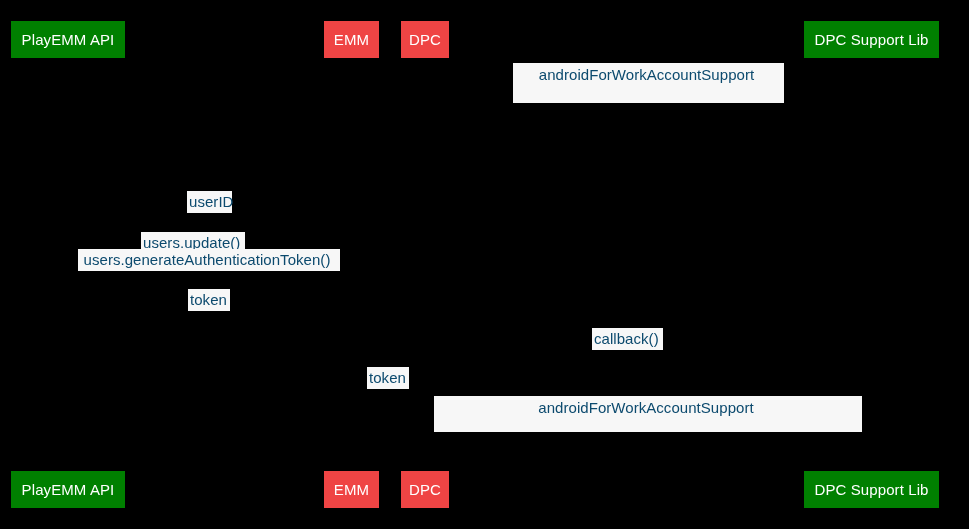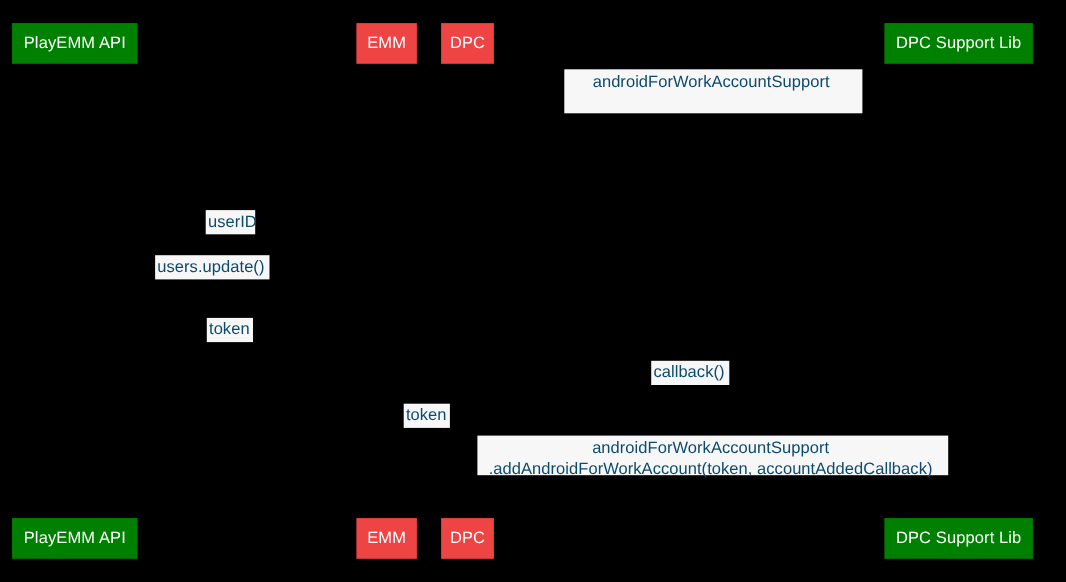--- a/index.html
+++ b/index.html
@@ -80,17 +80,18 @@
     </div>
     <div class="participant green" style="left: 804px; top: 21px; width: 135px; height: 37px;">
       <span>DPC Support Lib</span>
     </div>
     <div class="participant green" style="left: 804px; top: 471px; width: 135px; height: 37px;">
       <span>DPC Support Lib</span>
     </div>
     <div class="msg two-line" style="left: 513px; top: 63px; width: 271px; height: 40px;"><span class="line">androidForWorkAccountSupport</span></div>
     <div class="msg" style="left: 187px; top: 171px; width: 45px; height: 22px; margin-top: 20px;"><span class="line">userID</span></div>
     <div class="msg" style="left: 141px; top: 210px; width: 104px; height: 22px; margin-top: 22px;"><span class="line">users.update()</span></div>
+    <div class="msg" style="left: 78px; top: 249px; width: 262px; height: 22px;"><span class="line">users.generateAuthenticationToken()</span></div>
     <div class="msg" style="left: 188px; top: 289px; width: 42px; height: 22px;"><span class="line">token</span></div>
     <div class="msg" style="left: 592px; top: 328px; width: 71px; height: 22px;"><span class="line">callback()</span></div>
     <div class="msg" style="left: 367px; top: 367px; width: 42px; height: 22px;"><span class="line">token</span></div>
-    <div class="msg two-line" style="left: 434px; top: 396px; width: 428px; height: 36px;"><span class="line">androidForWorkAccountSupport</span><span class="line">.addAndroidForWorkAccount(token, accountAddedCallback)</span></div>
+    <div class="msg two-line" style="left: 434px; top: 396px; width: 428px; height: 36px;"><span class="line">androidForWorkAccountSupport</span></div>
   </div>
 
 </body></html>

